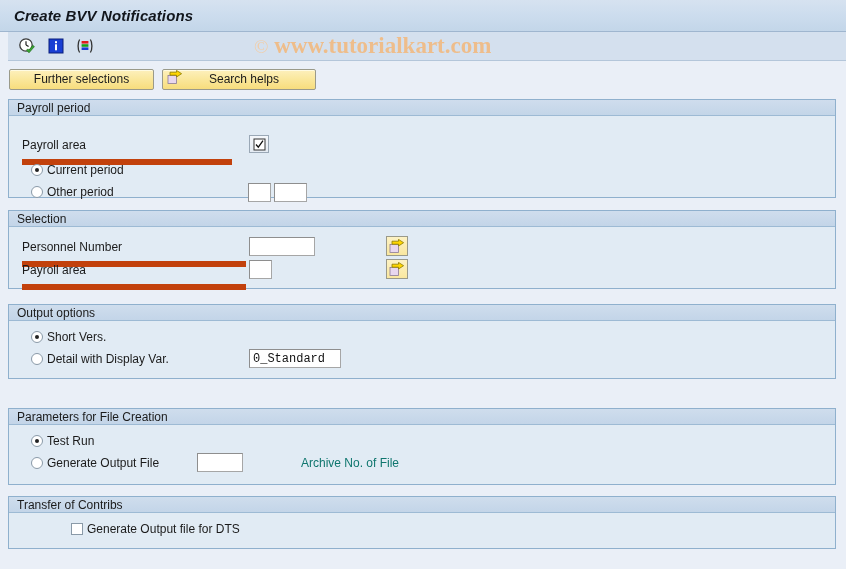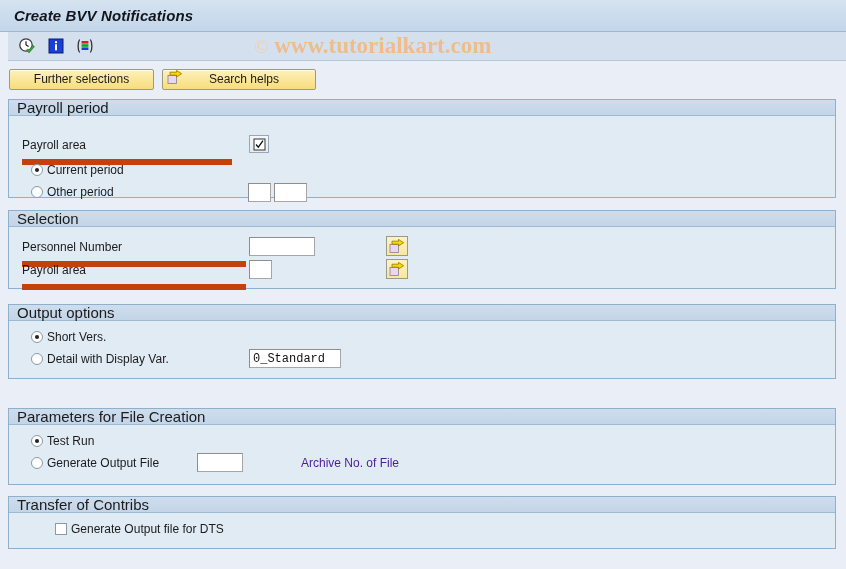--- a/index.html
+++ b/index.html
@@ -122,21 +122,21 @@
     left: 8px;
     width: 828px;
     box-sizing: border-box;
     border: 1px solid #8fb0cd;
     background: #e1ebf4;
   }
   .panel-head {
     height: 16px;
     background: linear-gradient(to bottom, #cfdded 0%, #c3d5e8 100%);
     border-bottom: 1px solid #9dbad4;
-    font-size: 15px;
+    font-size: 12px;
     color: #1b1b1b;
     padding-left: 8px;
     line-height: 16px;
     box-sizing: border-box;
     white-space: nowrap;
   }
   .panel-body {
     position: relative;
     box-sizing: border-box;
   }
@@ -148,21 +148,21 @@
     color: #1b1b1b;
     white-space: nowrap;
   }
   .fld-label.ul {
     border-bottom: 6px solid #c2410c;
     padding-bottom: 7px;
   }
   .statictext {
     position: absolute;
     font-size: 12px;
-    color: #4c1d95;
+    color: #0f766e;
     white-space: nowrap;
   }
 
   .inputfield {
     position: absolute;
     background: #ffffff;
     border: 1px solid #a6a6a6;
     border-top-color: #8e8e8e;
     border-left-color: #8e8e8e;
     box-sizing: border-box;
@@ -397,18 +397,18 @@
     <div class="inputfield" style="left:188px; top:28px; width:46px; height:19px;"></div>
 
     <div class="statictext" style="left:292px; top:31px;">Archive No. of File</div>
   </div>
 </div>
 
 <div class="panel" style="top:496px; height:53px;">
   <div class="panel-head">Transfer of Contribs</div>
   <div class="panel-body" style="height:35px;">
 
-    <div class="checkbox" style="left:10px; top:9px;padding-left:36px;">
+    <div class="checkbox" style="left:26px; top:9px;padding-left:36px;">
       <span class="box"></span>
       <span class="clbl">Generate Output file for DTS</span>
     </div>
   </div>
 </div>
 
 </body></html>

